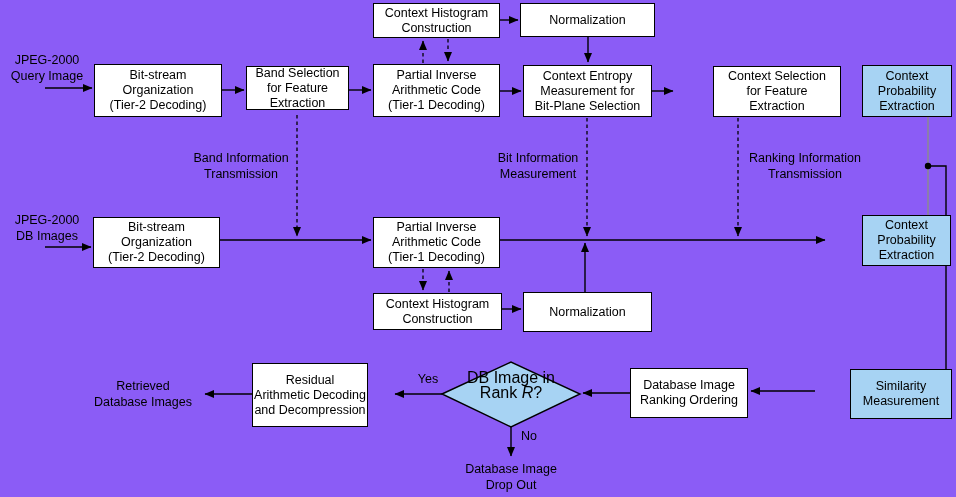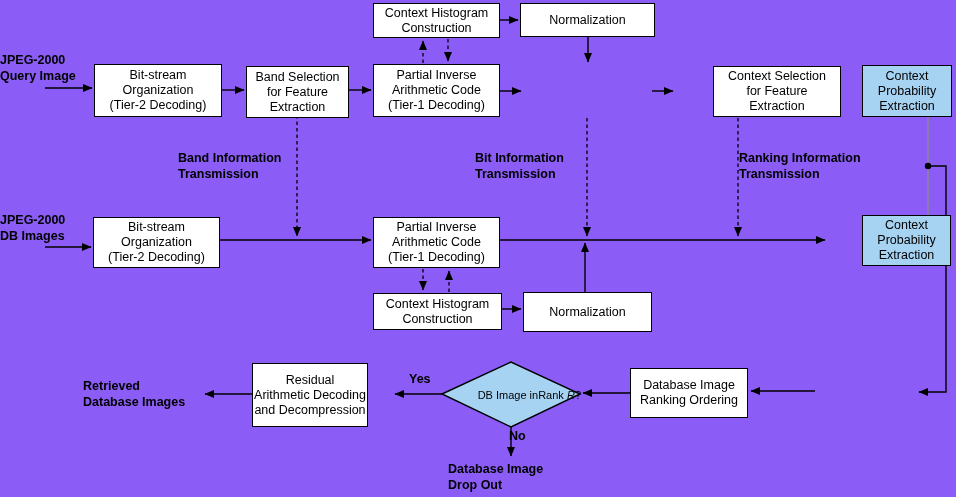--- a/index.html
+++ b/index.html
@@ -8,27 +8,27 @@
     font-family:"Liberation Sans","DejaVu Sans",sans-serif;color:#000;padding-left:12px;
   }
   #wires{position:absolute;left:0;top:0;width:956px;height:497px;}
   .box{
     position:absolute;box-sizing:border-box;background:#fff;border:1.5px solid #000;
     display:flex;align-items:center;justify-content:center;text-align:center;
     white-space:pre-line;font-size:12.5px;line-height:15px;
   }
   .blue{background:#A7D3F3;margin-left:35px;}
   .flabel{
-    position:absolute;text-align:left;white-space:pre-line;
-    font-size:12.5px;line-height:16px;font-weight:bold;
+    position:absolute;text-align:center;white-space:pre-line;
+    font-size:12.5px;line-height:16px;
   }
   .diamond-label{
     position:absolute;left:441px;top:370px;width:140px;height:50px;
-    display:flex;flex-direction:row;align-items:center;justify-content:flex-end;
-    font-size:11px;line-height:15px;text-align:center;
+    display:flex;flex-direction:column;align-items:center;justify-content:flex-start;
+    font-size:16px;line-height:15px;text-align:center;
   }
 </style>
 </head>
 <body>
 
 <div id="canvas">
 
   <svg id="wires" viewBox="0 0 956 497" xmlns="http://www.w3.org/2000/svg">
     <defs>
       <marker id="ah" markerUnits="userSpaceOnUse" markerWidth="11" markerHeight="9" refX="9" refY="4" orient="auto">
@@ -77,26 +77,29 @@
     <polygon id="diamond-shape" points="442,394 511,362 580,394 511,427" fill="#A7D3F3" stroke="#000" stroke-width="1.4"></polygon>
   </svg>
 
   <div class="box" style="left:373px;top:3px;width:127px;height:35px">Context Histogram
 Construction</div>
   <div class="box" style="left:520px;top:3px;width:135px;height:34px">Normalization</div>
 
   <div class="box" style="left:94px;top:64px;width:128px;height:53px">Bit-stream
 Organization
 (Tier-2 Decoding)</div>
-  <div class="box" style="left:246px;top:66px;width:103px;height:52px">Band Selection
+  <div class="box" style="left:246px;top:66px;width:103px;height:44px">Band Selection
 for Feature
 Extraction</div>
   <div class="box" style="left:373px;top:64px;width:127px;height:53px">Partial Inverse
 Arithmetic Code
 (Tier-1 Decoding)</div>
+  <div class="box" style="left:523px;top:65px;width:129px;height:52px">Context Entropy
+Measurement for
+Bit-Plane Selection</div>
   <div class="box" style="left:713px;top:66px;width:128px;height:51px">Context Selection
 for Feature
 Extraction</div>
   <div class="box blue" style="left: 827px; top: 65px; width: 90px; height: 52px; background: rgb(167, 211, 243);">Context
 Probability
 Extraction</div>
 
   <div class="box" style="left:93px;top:217px;width:127px;height:51px">Bit-stream
 Organization
 (Tier-2 Decoding)</div>
@@ -109,34 +112,36 @@
 
   <div class="box" style="left:373px;top:293px;width:129px;height:37px">Context Histogram
 Construction</div>
   <div class="box" style="left:523px;top:292px;width:129px;height:40px">Normalization</div>
 
   <div class="box" style="left:252px;top:363px;width:116px;height:64px">Residual
 Arithmetic Decoding
 and Decompression</div>
   <div class="box" style="left:630px;top:368px;width:118px;height:50px">Database Image
 Ranking Ordering</div>
+  <div class="box blue" style="left: 815px; top: 369px; width: 102px; height: 50px; background: rgb(167, 211, 243);">Similarity
+Measurement</div>
 
   <div class="diamond-label">
     <span>DB Image in</span>
     <span><span>Rank </span><i>R</i><span>?</span></span>
   </div>
 
   <div class="flabel" style="left:0;top:52px;width:94px">JPEG-2000
 Query Image</div>
   <div class="flabel" style="left:0;top:212px;width:94px">JPEG-2000
 DB Images</div>
   <div class="flabel" style="left:178px;top:150px;width:126px">Band Information
 Transmission</div>
   <div class="flabel" style="left:475px;top:150px;width:126px">Bit Information
-Transmission</div>
+Measurement</div>
   <div class="flabel" style="left:739px;top:150px;width:132px">Ranking Information
 Transmission</div>
   <div class="flabel" style="left:83px;top:378px;width:120px">Retrieved
 Database Images</div>
   <div class="flabel" style="left:409px;top:371px;width:38px">Yes</div>
   <div class="flabel" style="left:509px;top:428px;width:40px">No</div>
   <div class="flabel" style="left:448px;top:461px;width:126px">Database Image
 Drop Out</div>
 
 </div>

